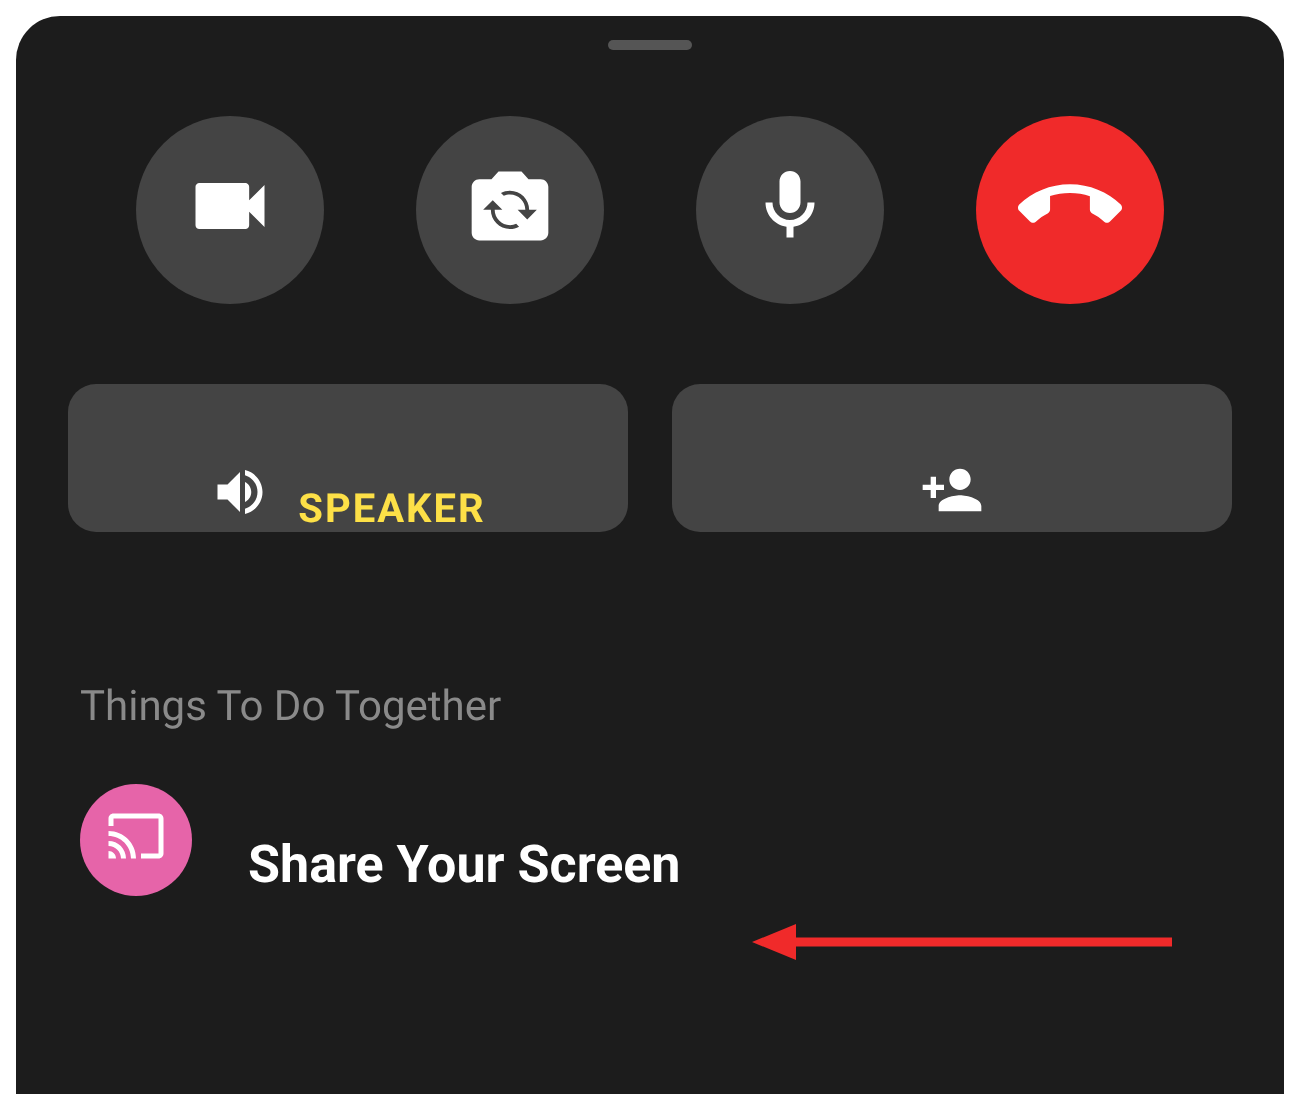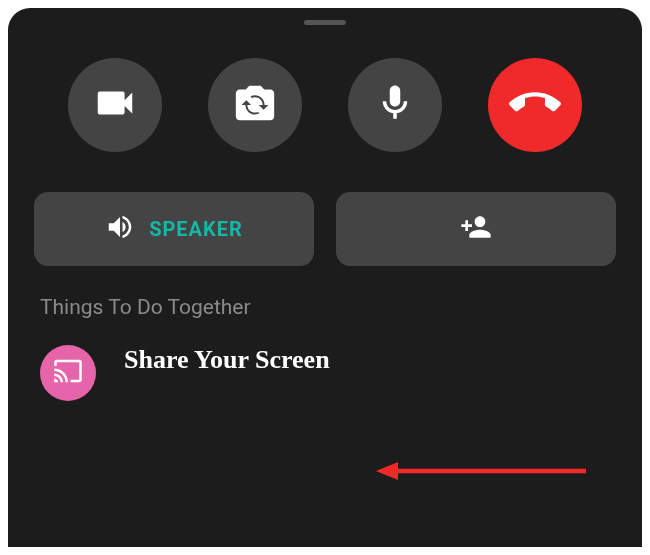--- a/index.html
+++ b/index.html
@@ -55,42 +55,41 @@
       justify-content: center;
       gap: 22px;
       margin-top: 40px;
     }
     .pill-btn {
       width: 280px;
       height: 74px;
       background: #444;
       border-radius: 14px;
       display: flex;
-      align-items: center;
+      align-items: flex-end;
       justify-content: center;
       gap: 14px;
       cursor: pointer;
-      color: #14b8a6;
+      color: #fde047;
       font-weight: 700;
       font-size: 20px;
       letter-spacing: 1px;
     }
     .section-label {
       color: #8a8a8a;
       font-size: 21px;
-      margin: 29px 0 0 32px;
+      margin: 76px 0 0 32px;
     }
     .list-item {
       display: flex;
-      align-items: flex-start;
+      align-items: flex-end;
       gap: 28px;
       margin: 26px 0 0 32px;
       cursor: pointer;
       position: relative;
-      font-family: Liberation Serif, serif;
     }
     .list-icon {
       width: 56px;
       height: 56px;
       border-radius: 50%;
       background: #e664a9;
       display: flex;
       align-items: center;
       justify-content: center;
     }

